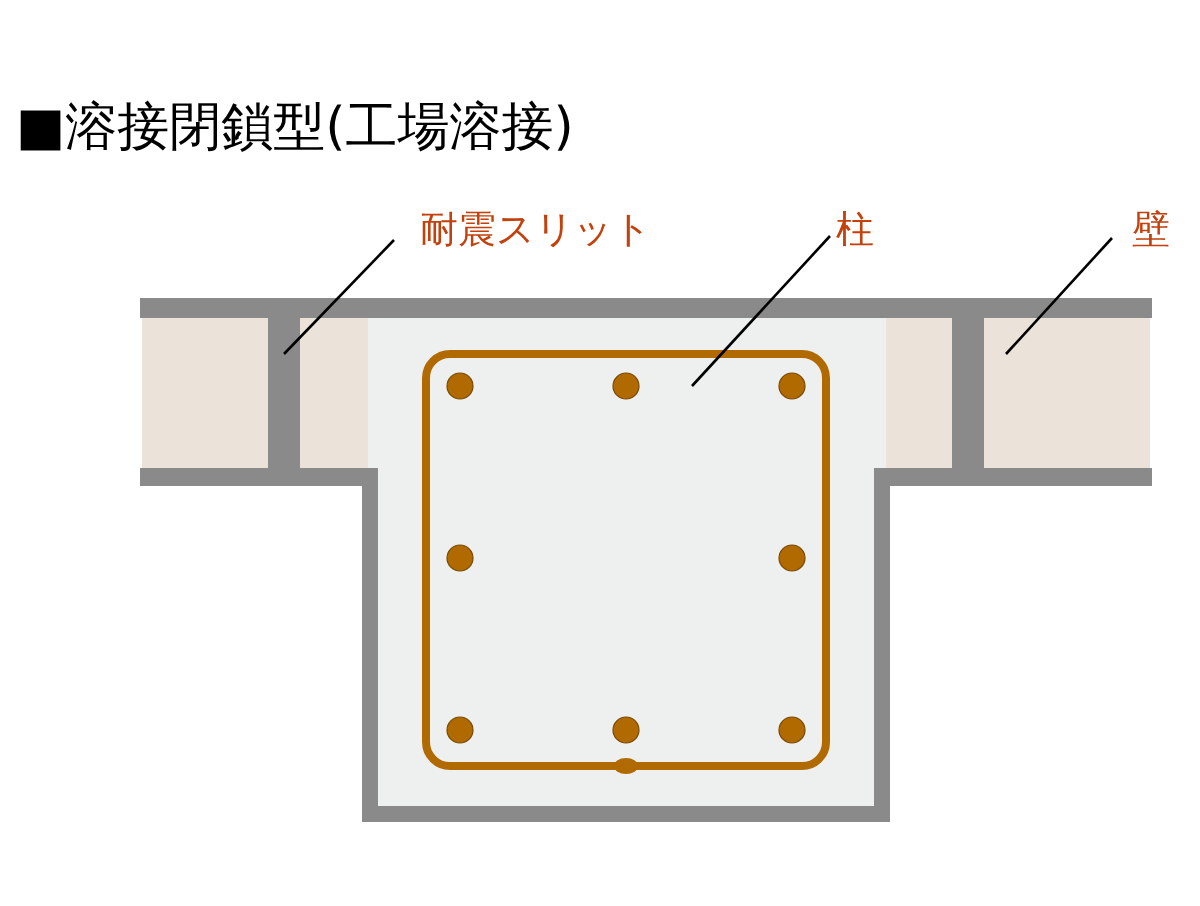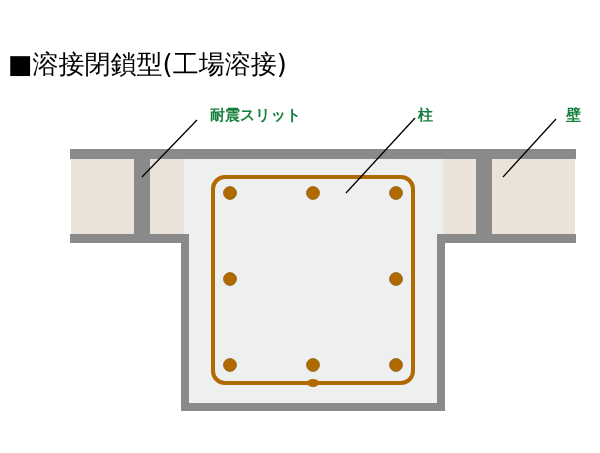--- a/index.html
+++ b/index.html
@@ -1,19 +1,19 @@
 <!DOCTYPE html>
 <html><head>
 <meta charset="utf-8">
 <style>
   html, body { margin:0; padding:0; background:#ffffff; }
   body { width:600px; height:453px; position:relative; overflow:hidden;
          font-family:"DejaVu Sans", "Liberation Sans", sans-serif; }
   .title { position:absolute; left:8px; top:48px; font-size:26px; color:#000; letter-spacing:0px; white-space:nowrap; line-height:32px;text-align:center; }
-  .label { position:absolute; font-size:15px; color:#15803d; white-space:nowrap; line-height:24px;font-weight:bold; }
+  .label { position:absolute; font-size:19px; color:#c2410c; white-space:nowrap; line-height:24px; }
   svg.diagram { position:absolute; left:0; top:0; }
 </style>
 </head>
 <body>
 
 <div class="title">■溶接閉鎖型(工場溶接)</div>
 
 <svg class="diagram" width="600" height="453" viewBox="0 0 600 453">
 
   <rect x="71" y="158" width="113" height="77" fill="#ebe3d9"></rect>

